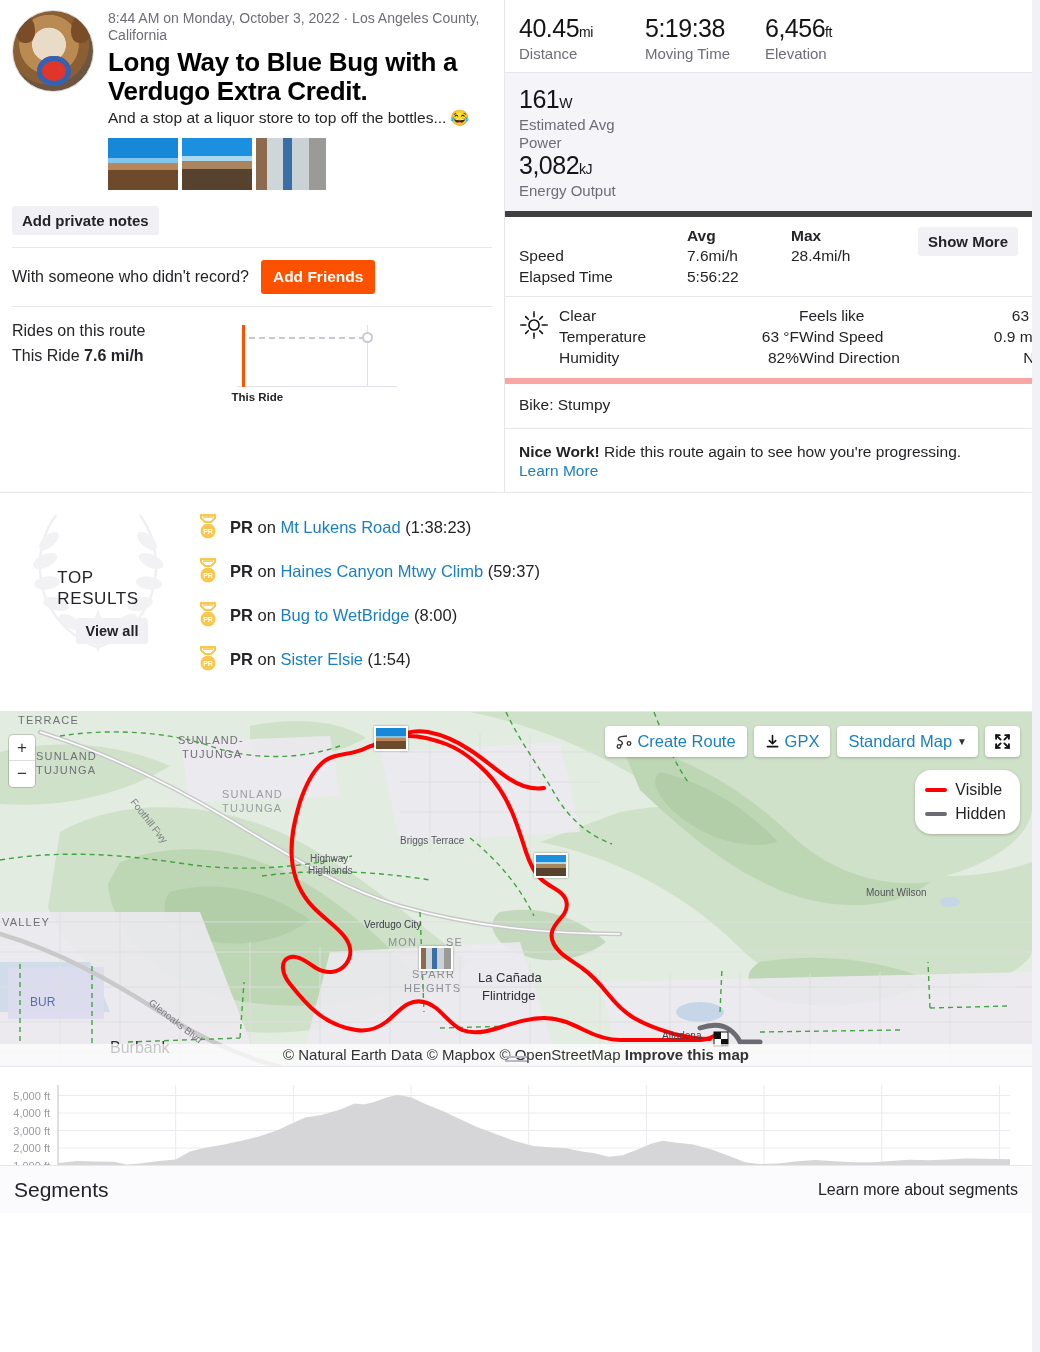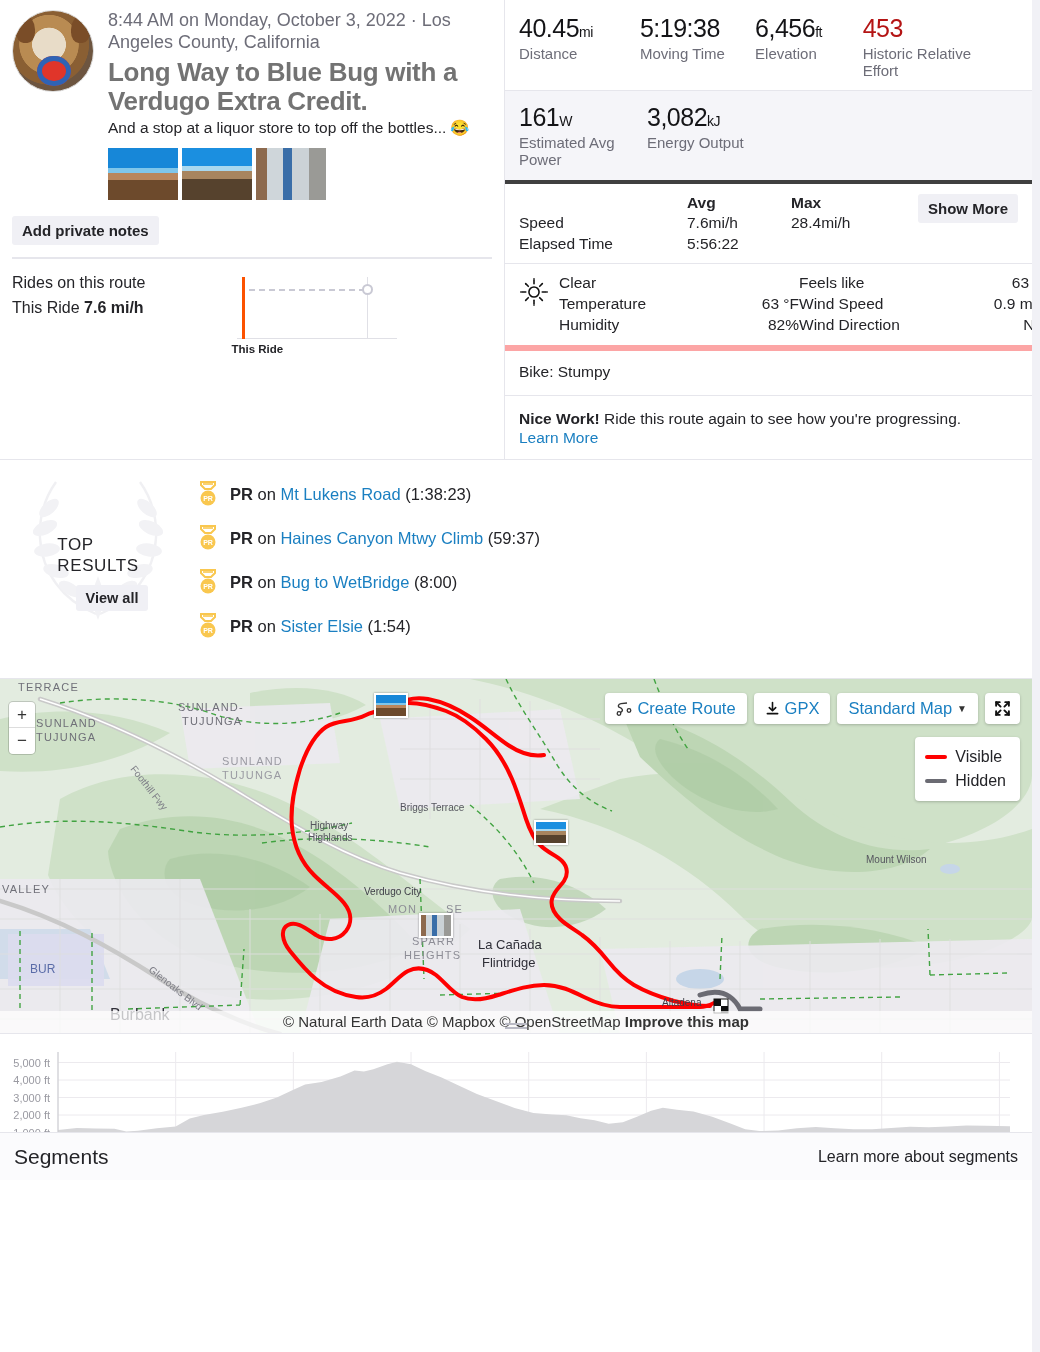--- a/index.html
+++ b/index.html
@@ -28,24 +28,24 @@
     position: absolute; left: 30%; top: 56%; width: 42%; height: 38%;
     border-radius: 50%; background: #e0352a;
     box-shadow: inset 0 0 0 5px #2f63b5;
   }
   .avatar .ear-l, .avatar .ear-r {
     position: absolute; top: 6%; width: 24%; height: 34%;
     background: #7a4d28; border-radius: 50% 50% 40% 40%;
   }
   .avatar .ear-l { left: 4%; } .avatar .ear-r { right: 4%; }
   .hdr-text { flex: 1; min-width: 0; }
-  .meta { font-size: 18px; color: #6d6d78; line-height: 1.22; }
+  .meta { font-size: 14px; color: #6d6d78; line-height: 1.22; }
   h1.title {
     font-size: 26px; font-weight: bold; line-height: 1.12;
-    letter-spacing: -.3px; margin: 4px 0 2px; color: #737373;
+    letter-spacing: -.3px; margin: 4px 0 2px; color: #000000;
   }
   .desc { font-size: 15.5px; line-height: 1.28; color: #242428; }
   .photos { display: flex; gap: 4px; margin: 10px 0 0; }
   .thumb { width: 70px; height: 52px; overflow: hidden; }
   .ph1 { background: linear-gradient(#1787d8 0 38%, #7fc6ea 38% 48%, #b9865c 48% 62%, #6d4a2c 62% 100%); }
   .ph2 { background: linear-gradient(#1b8fe0 0 34%, #a9d8ef 34% 44%, #a8855f 44% 60%, #56422d 60% 100%); }
   .ph3 { background: linear-gradient(90deg,#8d6a4e 0 16%,#cfd6da 16% 38%,#3a6ea8 38% 52%,#cbd2d6 52% 76%,#9a9a96 76% 100%); }
 
   .divider { height: 1px; background: #e6e6ec; margin: 0 12px; }
 
@@ -87,21 +87,21 @@
   .stats-main { display: flex; padding: 14px 14px 10px; gap: 0; }
   .stat { padding-right: 14px; }
   .stat .v { font-size: 25px; font-weight: normal; color: #141417; letter-spacing: -.5px; white-space: nowrap; }
   .stat .v .u { font-size: 14px; }
   .stat .v.red { color: #b41414; }
   .stat .l { font-size: 15px; color: #6d6d78; line-height: 1.15; margin-top: 2px; }
   .s-dist { width: 126px; } .s-time { width: 120px; } .s-elev { width: 112px; }
 
   .stats-sec {
     display: flex; background: #f5f5f9; padding: 12px 14px;
-    border-top: 1px solid #e6e6ec; border-bottom: 4px solid #404040;
+    border-top: 1px solid #e6e6ec; border-bottom: 6px solid #404040; flex-direction: column;
   }
   .stats-sec .stat { width: 128px; }
 
   .speed-wrap { padding: 10px 14px 8px; position: relative; }
   table.speed { border-collapse: collapse; font-size: 15.5px; }
   table.speed th { font-weight: bold; text-align: left; padding: 0 0 1px; }
   table.speed td { padding: 0; white-space: nowrap; line-height: 1.35; }
   .c-lbl { width: 168px; } .c-avg { width: 104px; } .c-max { width: 120px; }
   .show-more {
     position: absolute; right: 14px; top: 10px;
@@ -165,21 +165,21 @@
   }
   .mt {
     background: #fff; border-radius: 4px; box-shadow: 0 1px 3px rgba(0,0,0,.22);
     font-size: 16.5px; color: #1a7fc1; padding: 6px 11px; display: flex;
     align-items: center; gap: 5px; cursor: pointer; white-space: nowrap;
   }
   .mt.sq { color: #111; padding: 6px 9px; }
   .caret { font-size: 10px; color: #333; }
   .legend {
     position: absolute; right: 12px; top: 58px; background: #fff;
-    border-radius: 4px; box-shadow: 0 1px 3px rgba(0,0,0,.22);
+    border-radius: 16px; box-shadow: 0 1px 3px rgba(0,0,0,.22);
     padding: 8px 14px 8px 10px; font-size: 16px; z-index: 6;
   }
   .legend div { display: flex; align-items: center; gap: 8px; line-height: 1.5; }
   .lg-line { width: 22px; height: 4px; border-radius: 2px; }
   .attrib {
     position: absolute; left: 0; right: 0; bottom: 0; z-index: 6;
     font-size: 15px; text-align: center; color: #333;
     padding: 2px 0 3px; background: rgba(255,255,255,.72);
   }
   .attrib b { font-weight: bold; }
@@ -231,20 +231,24 @@
             <div class="thumb ph3"></div>
           </div>
         </div>
       </div>
 
       <div class="sect">
         <span class="pill">Add private notes</span>
       </div>
       <div class="divider"></div>
 
+      <div class="friends-row">
+        <span class="q">With someone who didn't record?</span>
+        <button class="btn-orange">Add Friends</button>
+      </div>
       <div class="divider"></div>
 
       <div class="route-row">
         <div class="route-txt">
           <div>Rides on this route</div>
           <div>
             <span>This Ride</span>
             <b>7.6 mi/h</b>
           </div>
         </div>
@@ -265,24 +269,20 @@
           <div class="v"><span>40.45</span><span class="u">mi</span></div>
           <div class="l">Distance</div>
         </div>
         <div class="stat s-time">
           <div class="v">5:19:38</div>
           <div class="l">Moving Time</div>
         </div>
         <div class="stat s-elev">
           <div class="v"><span>6,456</span><span class="u">ft</span></div>
           <div class="l">Elevation</div>
-        </div>
-        <div class="stat">
-          <div class="v red">453</div>
-          <div class="l">Historic Relative Effort</div>
         </div>
       </div>
 
       <div class="stats-sec">
         <div class="stat">
           <div class="v"><span>161</span><span class="u">W</span></div>
           <div class="l">Estimated Avg Power</div>
         </div>
         <div class="stat">
           <div class="v"><span>3,082</span><span class="u">kJ</span></div>

